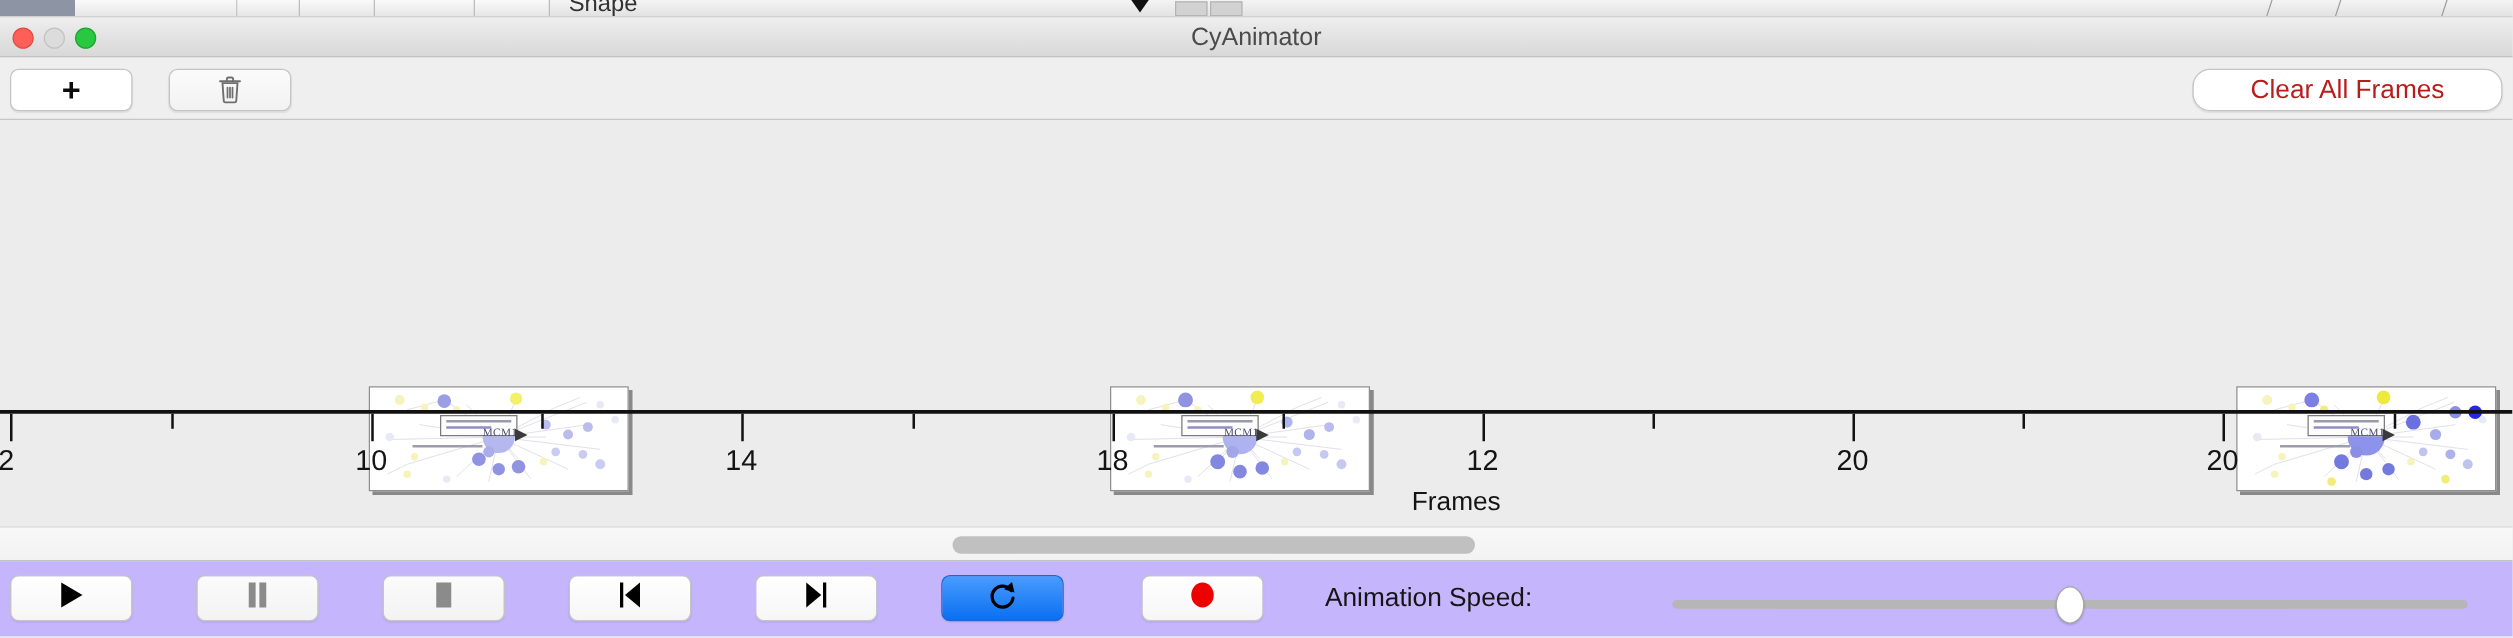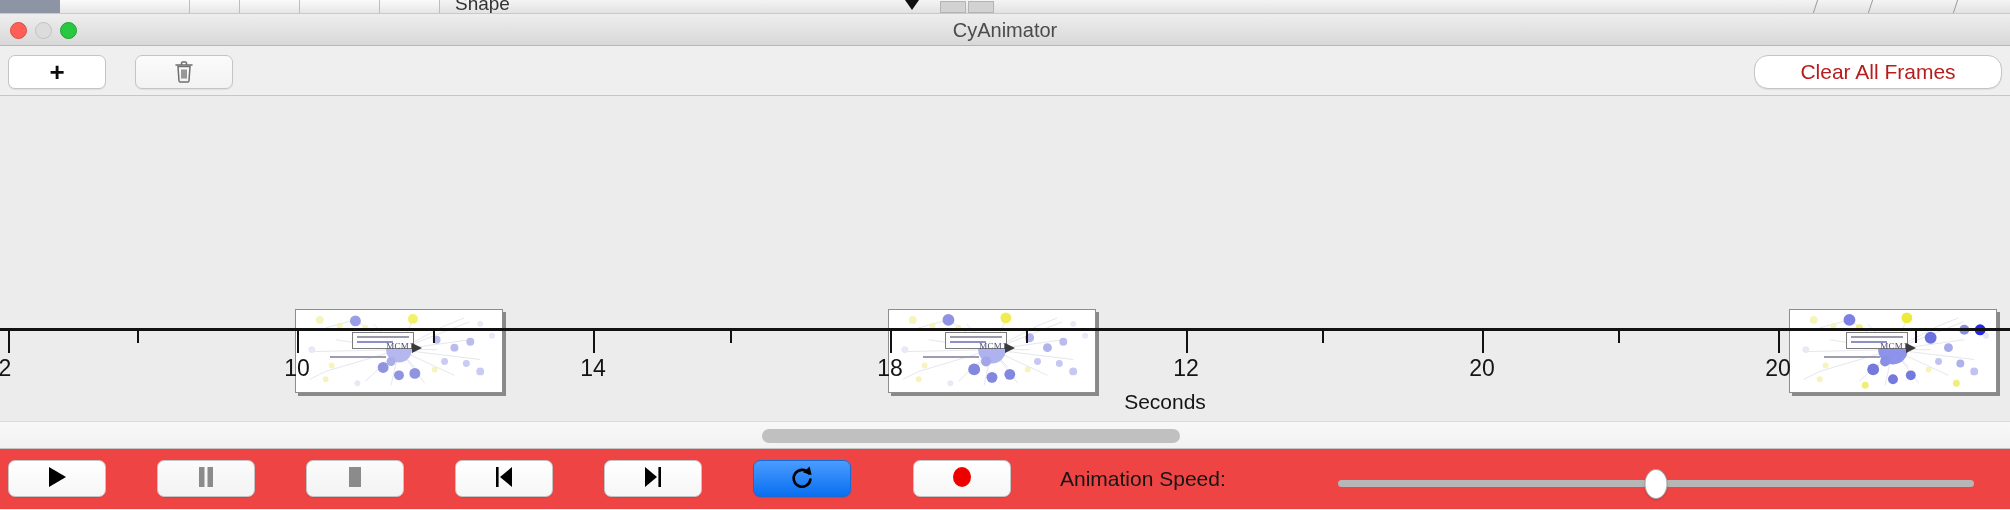--- a/index.html
+++ b/index.html
@@ -170,21 +170,21 @@
     border-bottom: 1px solid #c2c2c2;
   }
   .hscroll .thumb {
     position: absolute; top: 7px; left: 762px; width: 418px; height: 14px;
     background: #c0c0c0; border-radius: 7px;
   }
 
   
   .transport {
     position: relative; height: 60px;
-    background: #ef4444;
+    background: #c4b5fd;
   }
   .tbtn {
     position: absolute; top: 11px;
     width: 98px; height: 37px;
     border: 1px solid #c4c4c4; border-radius: 7px;
     background: linear-gradient(#ffffff, #f6f6f6);
     box-shadow: 0 1px 1px rgba(0,0,0,.06);
     display: flex; align-items: center; justify-content: center;
     cursor: default;
   }
@@ -408,21 +408,21 @@
       <div class="tick minor" style="left:1915px"></div>
 
       <div class="tlabel" style="left:5px">2</div>
       <div class="tlabel" style="left:297px">10</div>
       <div class="tlabel" style="left:593px">14</div>
       <div class="tlabel" style="left:890px">18</div>
       <div class="tlabel" style="left:1186px">12</div>
       <div class="tlabel" style="left:1482px">20</div>
       <div class="tlabel" style="left:1778px">20</div>
 
-      <div class="axis-title">Seconds</div>
+      <div class="axis-title">Frames</div>
     </div>
   </div>
 
   <div class="hscroll">
     <div class="thumb" style="left: 762px; width: 418px;"></div>
   </div>
 
   <div class="transport">
 
     <div class="tbtn" style="left:8px">

